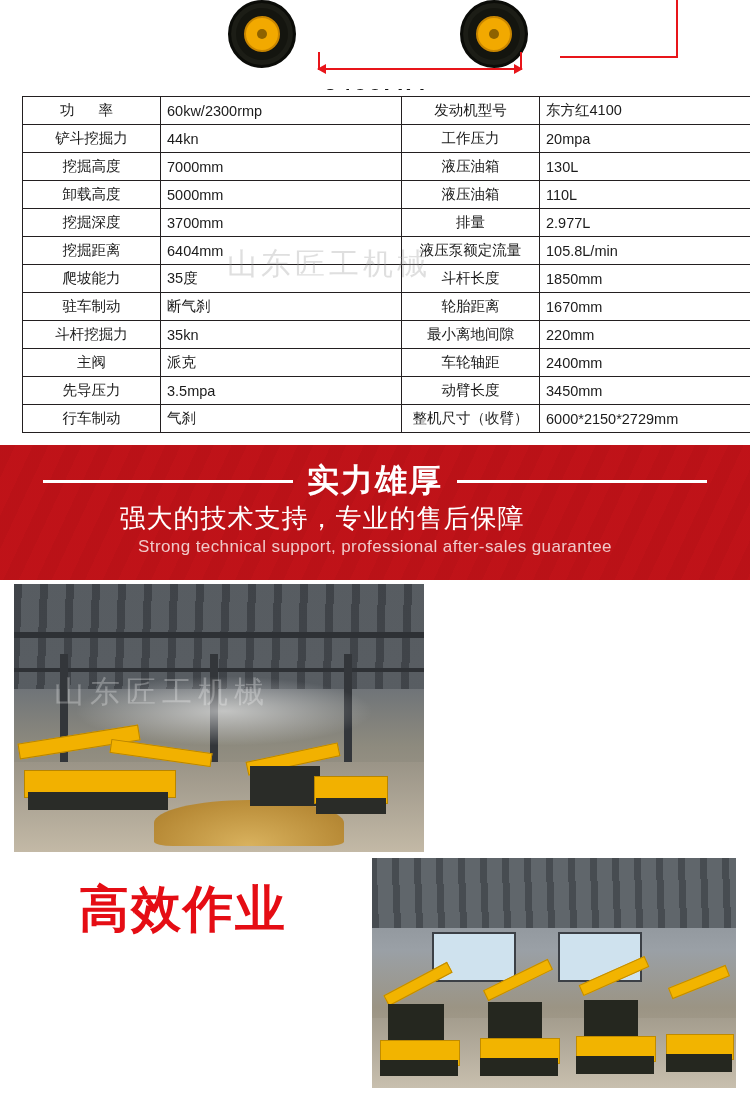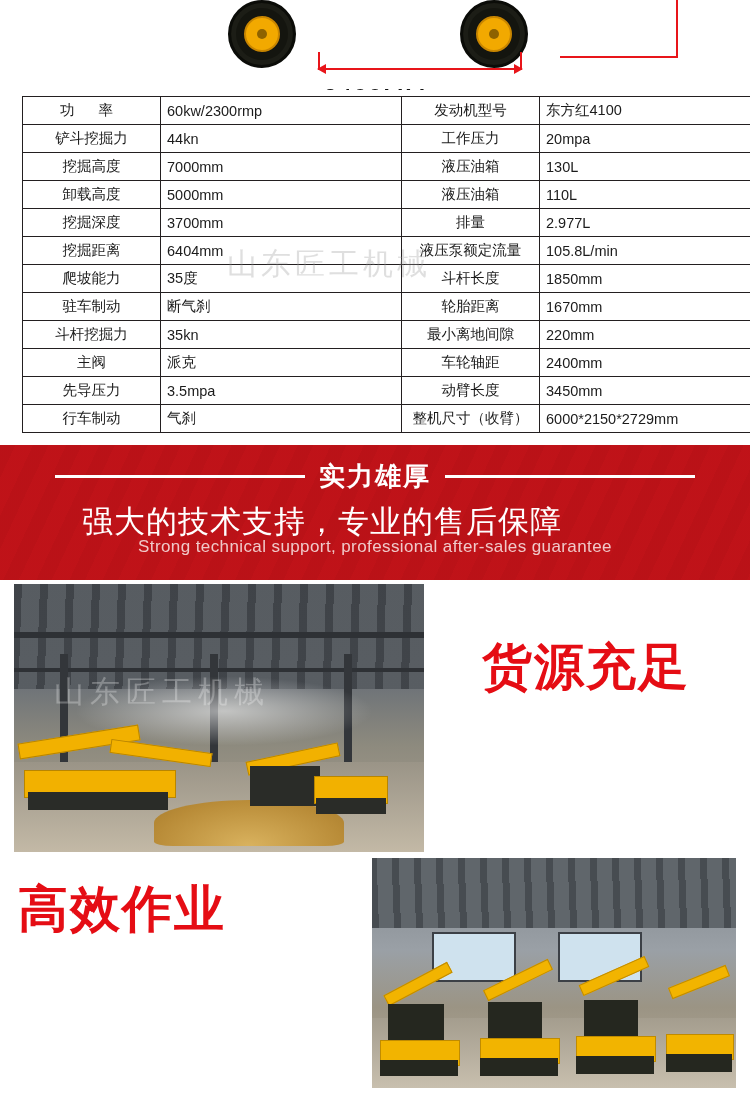--- a/index.html
+++ b/index.html
@@ -173,34 +173,34 @@
     display: flex;
     align-items: center;
     justify-content: center;
   }
   .banner-rule {
     height: 3px;
     width: 250px;
     background: #ffffff;
   }
   .banner-title {
-    font-size: 26px;
+    font-size: 32px;
     color: #ffffff;
     font-weight: bold;
     padding: 0 14px;
     letter-spacing: 2px;
     white-space: nowrap;
     text-align: center;
   }
   .banner-sub {
     position: absolute;
     top: 56px;
     width: 644px;
     text-align: center;
-    font-size: 31px;
+    font-size: 26px;
     color: #ffffff;
     letter-spacing: 1px;
   }
   .banner-en {
     position: absolute;
     top: 92px;
     width: 750px;
     text-align: center;
     font-size: 17px;
     color: #f0c9c9;
@@ -304,21 +304,21 @@
   .red-text-left {
     position: absolute;
     left: 18px;
     top: 20px;
     width: 330px;
     font-size: 50px;
     line-height: 62px;
     color: #e50d14;
     font-weight: bold;
     letter-spacing: 2px;
-    text-align: left;
+    text-align: center;
   }
   .yard {
     position: absolute;
     left: 372px;
     top: 0;
     width: 364px;
     height: 230px;
     background: linear-gradient(#7e848a 0%, #9aa0a6 40%, #9b9484 65%, #b6ac9a 100%);
     overflow: hidden;
   }
@@ -480,21 +480,20 @@
     <div class="m-dark" style="left:14px;top:208px;width:140px;height:18px;"></div>
     <div class="machine" style="left:232px;top:168px;width:92px;height:12px;transform:rotate(-12deg);"></div>
     <div class="m-dark" style="left:236px;top:182px;width:70px;height:40px;"></div>
     <div class="machine" style="left:300px;top:192px;width:72px;height:26px;"></div>
     <div class="m-dark" style="left:302px;top:214px;width:70px;height:16px;"></div>
 
     <div class="wh-watermark">山东匠工机械</div>
   </div>
 
   <div class="red-text-right">
-    <div>货源充足</div>
   </div>
 </div>
 
 <div class="bottom-block">
   <div class="red-text-left">
     <div>高效作业</div>
   </div>
 
   <div class="yard">
     <div class="yard-roof"></div>

